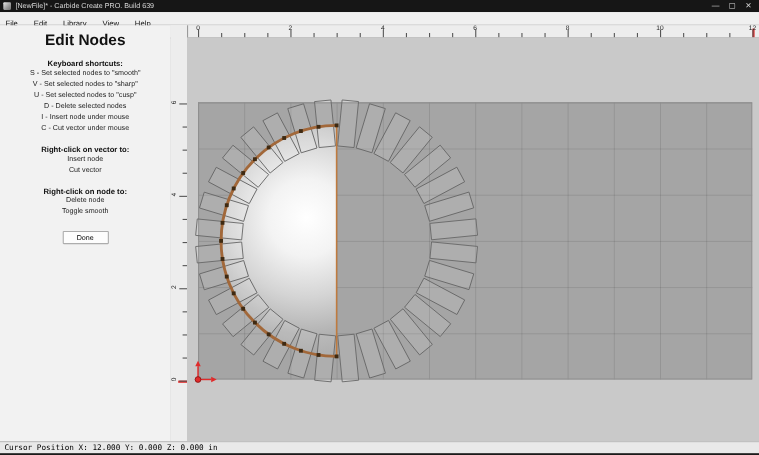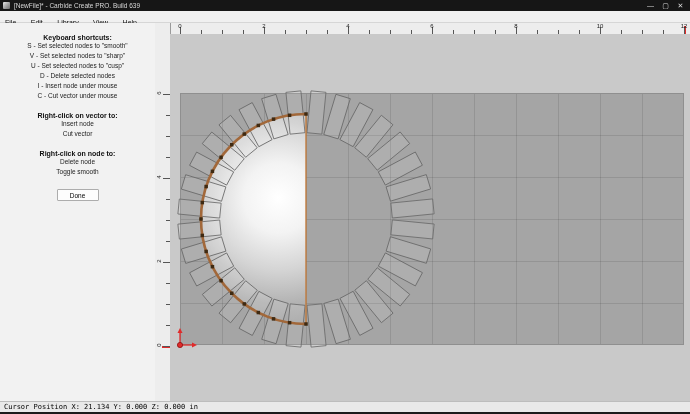--- a/index.html
+++ b/index.html
@@ -75,20 +75,21 @@
 
 <div class="menubar">
   <span class="menuitem">File</span>
   <span class="menuitem">Edit</span>
   <span class="menuitem">Library</span>
   <span class="menuitem">View</span>
   <span class="menuitem">Help</span>
 </div>
 
 <div class="sidepanel">
+  <div class="panel-title">Edit Nodes</div>
 
   <div class="sec-head">Keyboard shortcuts:</div>
   <div class="sec-line">S - Set selected nodes to "smooth"</div>
   <div class="sec-line">V - Set selected nodes to "sharp"</div>
   <div class="sec-line">U - Set selected nodes to "cusp"</div>
   <div class="sec-line">D - Delete selected nodes</div>
   <div class="sec-line">I - Insert node under mouse</div>
   <div class="sec-line">C - Cut vector under mouse</div>
 
   <div class="sec-head">Right-click on vector to:</div>
@@ -220,15 +221,15 @@
       <rect x="134.24999999999997" y="78.25" width="3.5" height="3.5" class="node"></rect>
       <line x1="10" y1="311" x2="22" y2="311" class="origin-line"></line>
       <line x1="10" y1="311" x2="10" y2="299" class="origin-line"></line>
       <path d="M 22 308.5 L 27 311 L 22 313.5 Z" class="origin-arrow"></path>
       <path d="M 7.5 299 L 10 294 L 12.5 299 Z" class="origin-arrow"></path>
       <circle cx="10" cy="311" r="2.6" class="origin-dot"></circle>
     </svg>
 </div>
 
 <div class="statusbar">
-  <div class="stext">Cursor Position X: 21.134 Y: 0.000 Z: 0.000 in</div>
+  <div class="stext">Cursor Position X: 12.000 Y: 0.000 Z: 0.000 in</div>
 </div>
 <div class="winedge"></div>
 
 </body></html>

